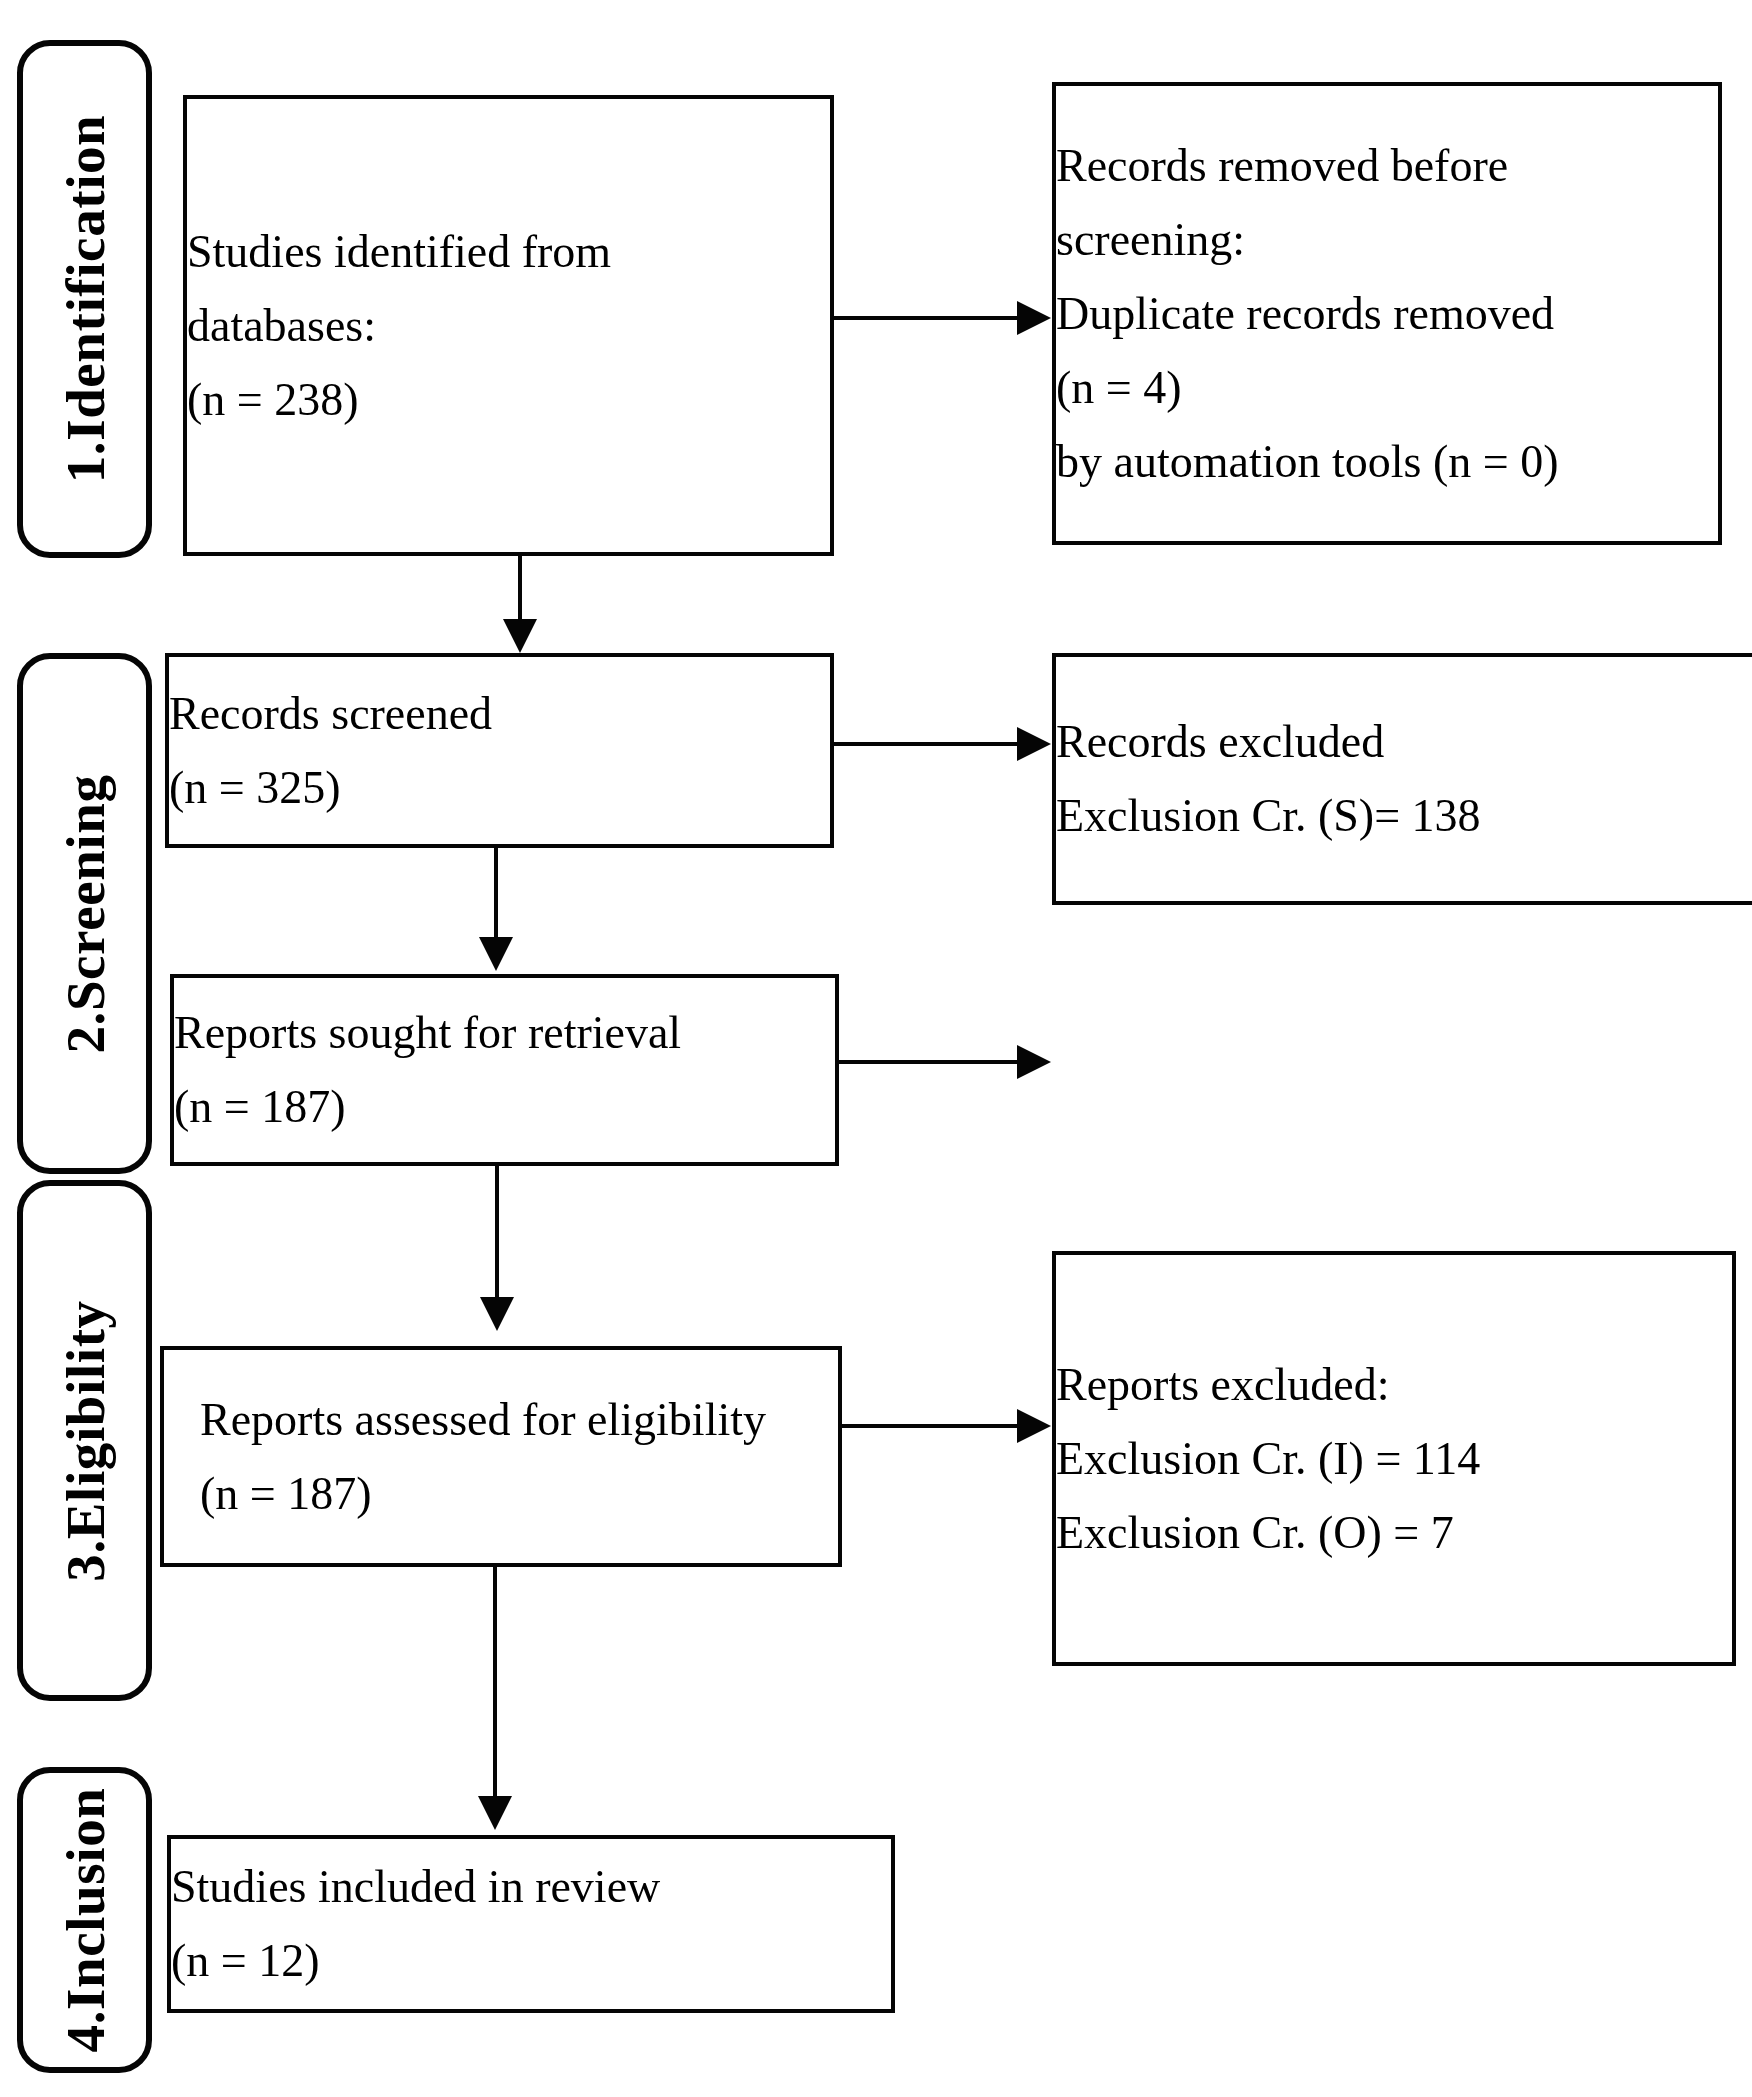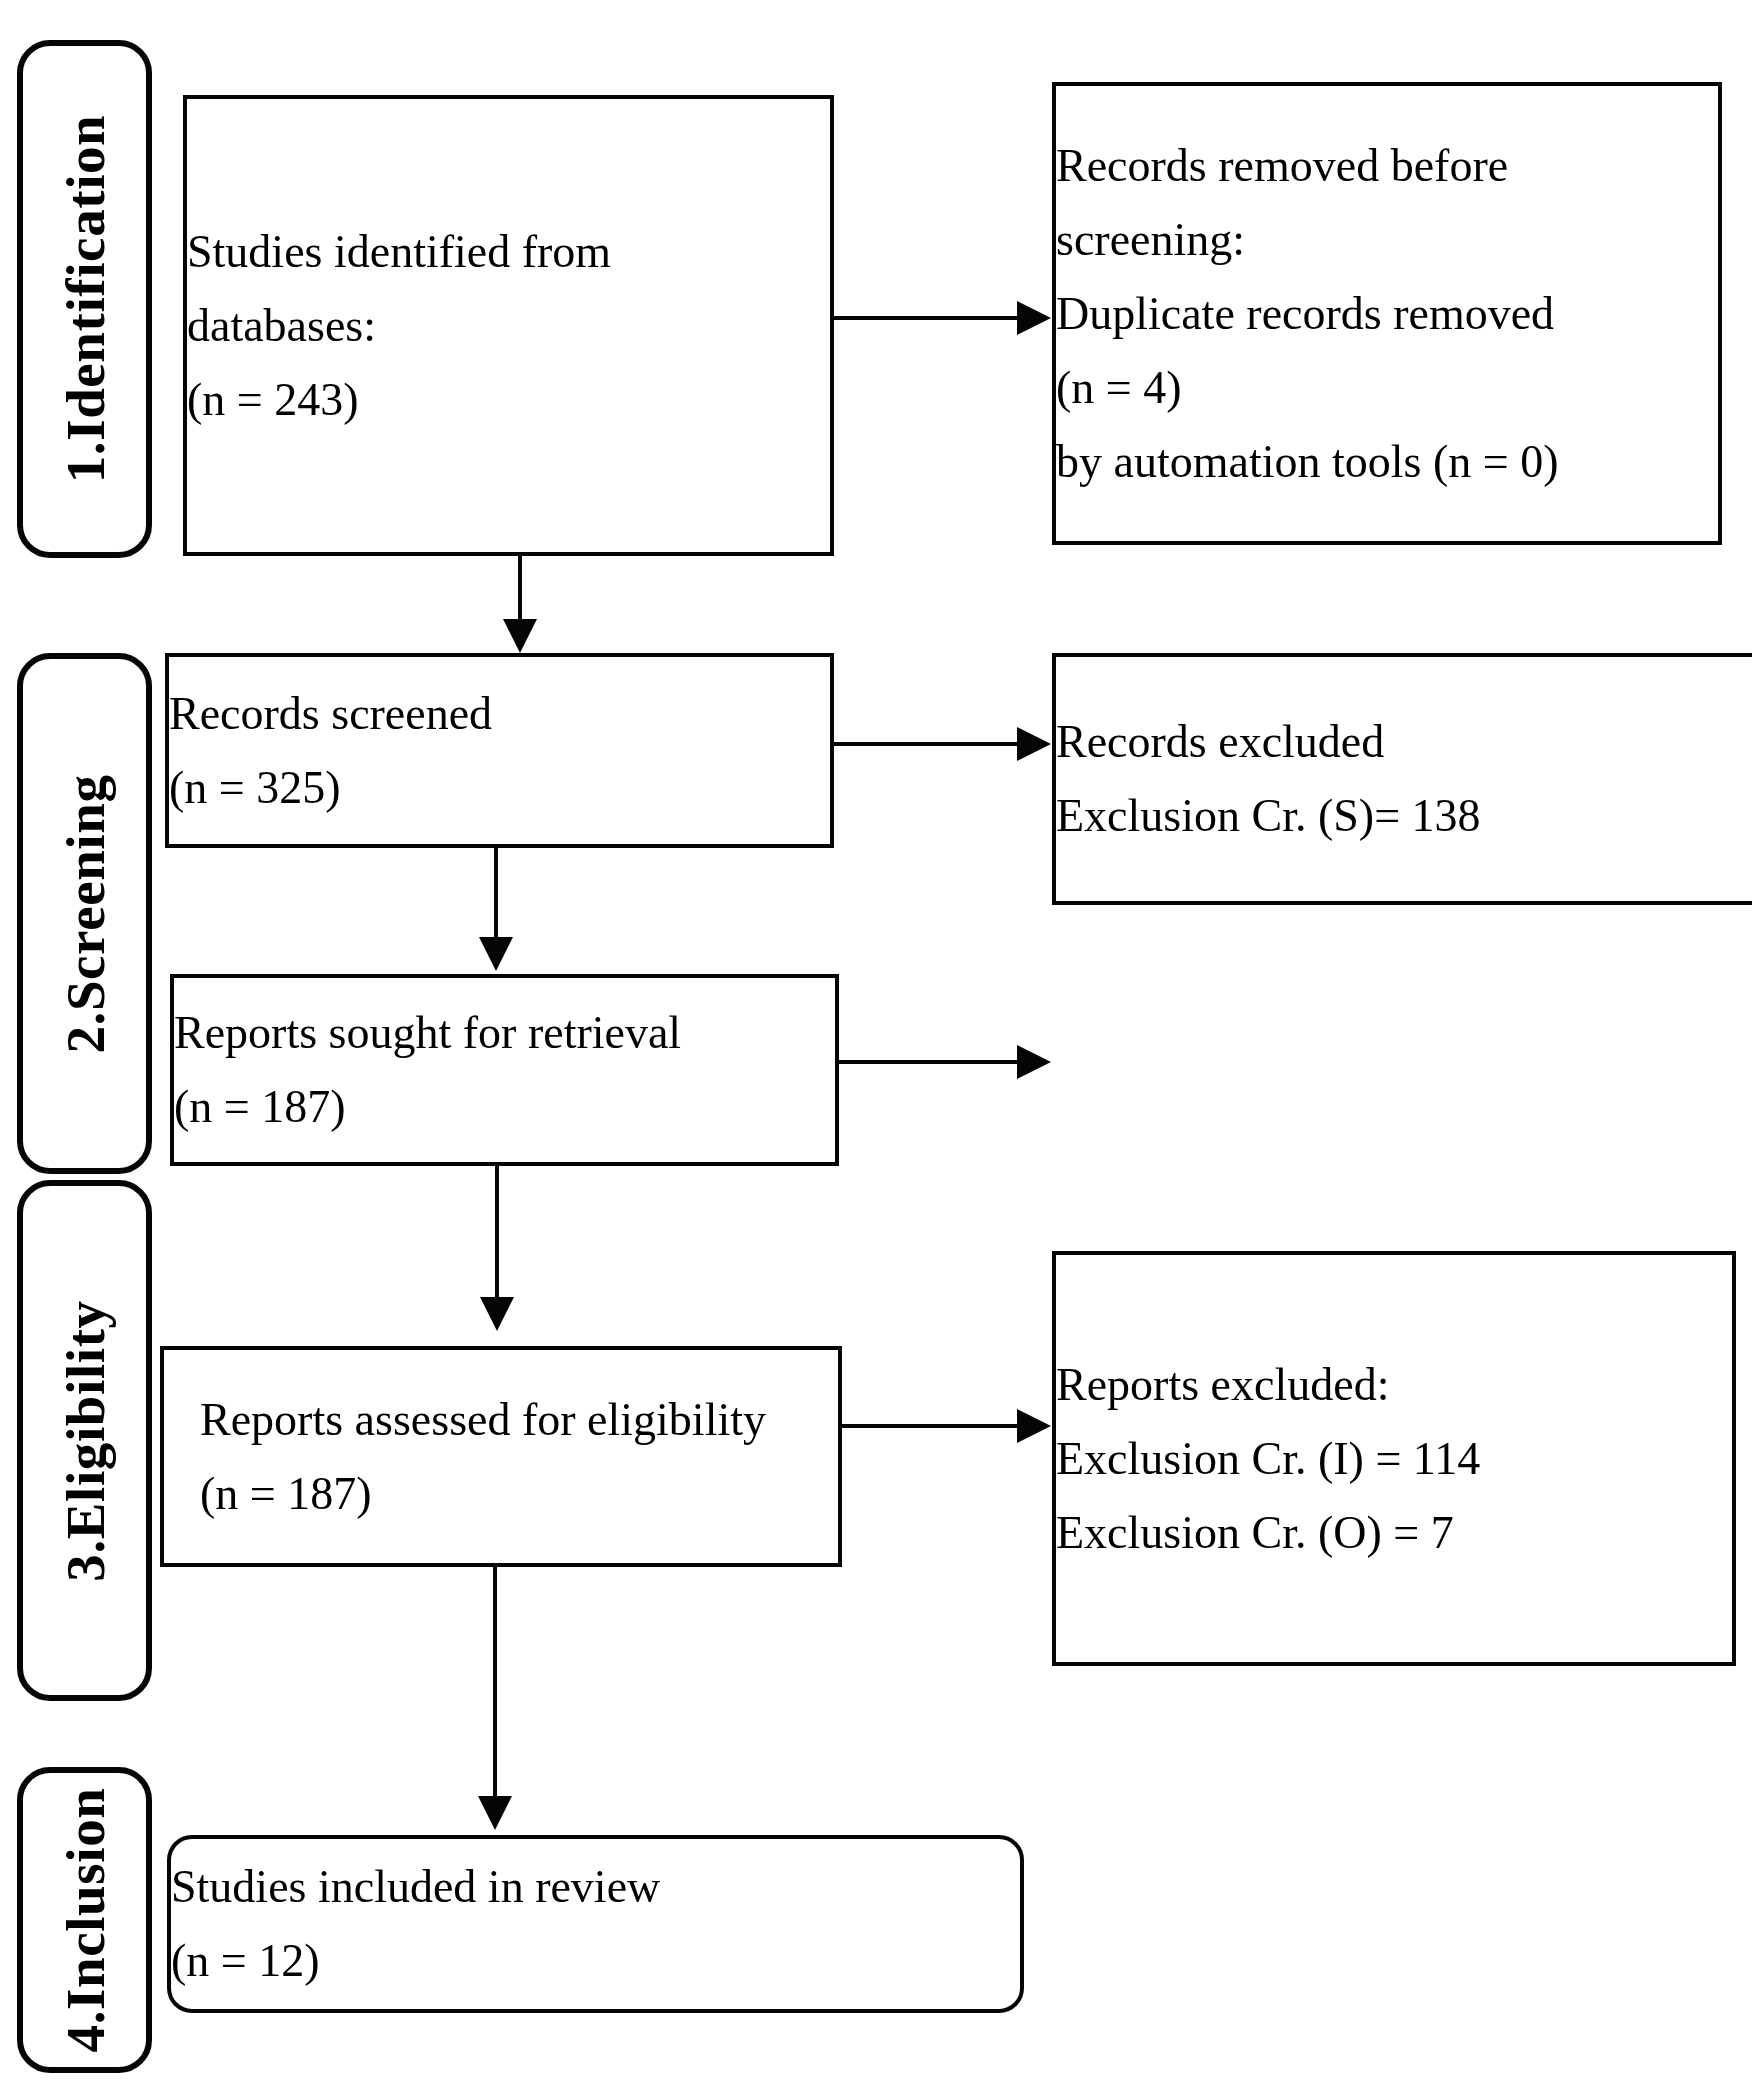--- a/index.html
+++ b/index.html
@@ -29,21 +29,21 @@
   .fbox .bline { white-space: nowrap; }
 
   #box-identified { left: 183px;  top: 95px;  width: 651px; height: 461px; }
   #box-removed    { left: 1052px; top: 82px;  width: 670px; height: 463px; }
   #box-screened   { left: 165px;  top: 653px; width: 669px; height: 195px; }
   #box-excluded-s { left: 1052px; top: 653px; width: 802px; height: 252px; }
   #box-sought     { left: 170px;  top: 974px; width: 669px; height: 192px; }
   #box-notretr    { left: 1052px; top: 962px; width: 679px; height: 189px; }
   #box-assessed   { left: 160px;  top: 1346px; width: 682px; height: 221px; padding-left: 36px; }
   #box-excluded-r { left: 1052px; top: 1251px; width: 684px; height: 415px; }
-  #box-included   { left: 167px;  top: 1835px; width: 857px; height: 178px; border-radius: 25px; }
+  #box-included   { left: 167px;  top: 1835px; width: 728px; height: 178px; }
 
   
   .pill {
     position: absolute;
     left: 17px;
     width: 135px;
     border: 6.9px solid #050505;
     border-radius: 33px;
     background: #ffffff;
     box-sizing: border-box;
@@ -113,21 +113,21 @@
   <div class="pill" id="pill-eligibility">
     <span class="pill-label">3.Eligibility</span>
   </div>
   <div class="pill" id="pill-inclusion">
     <span class="pill-label">4.Inclusion</span>
   </div>
 
   <div class="fbox" id="box-identified">
     <div class="bline">Studies identified from</div>
     <div class="bline">databases:</div>
-    <div class="bline">(n = 243)</div>
+    <div class="bline">(n = 238)</div>
   </div>
 
   <div class="fbox" id="box-screened">
     <div class="bline">Records screened</div>
     <div class="bline">(n = 325)</div>
   </div>
 
   <div class="fbox" id="box-sought">
     <div class="bline">Reports sought for retrieval</div>
     <div class="bline">(n = 187)</div>

